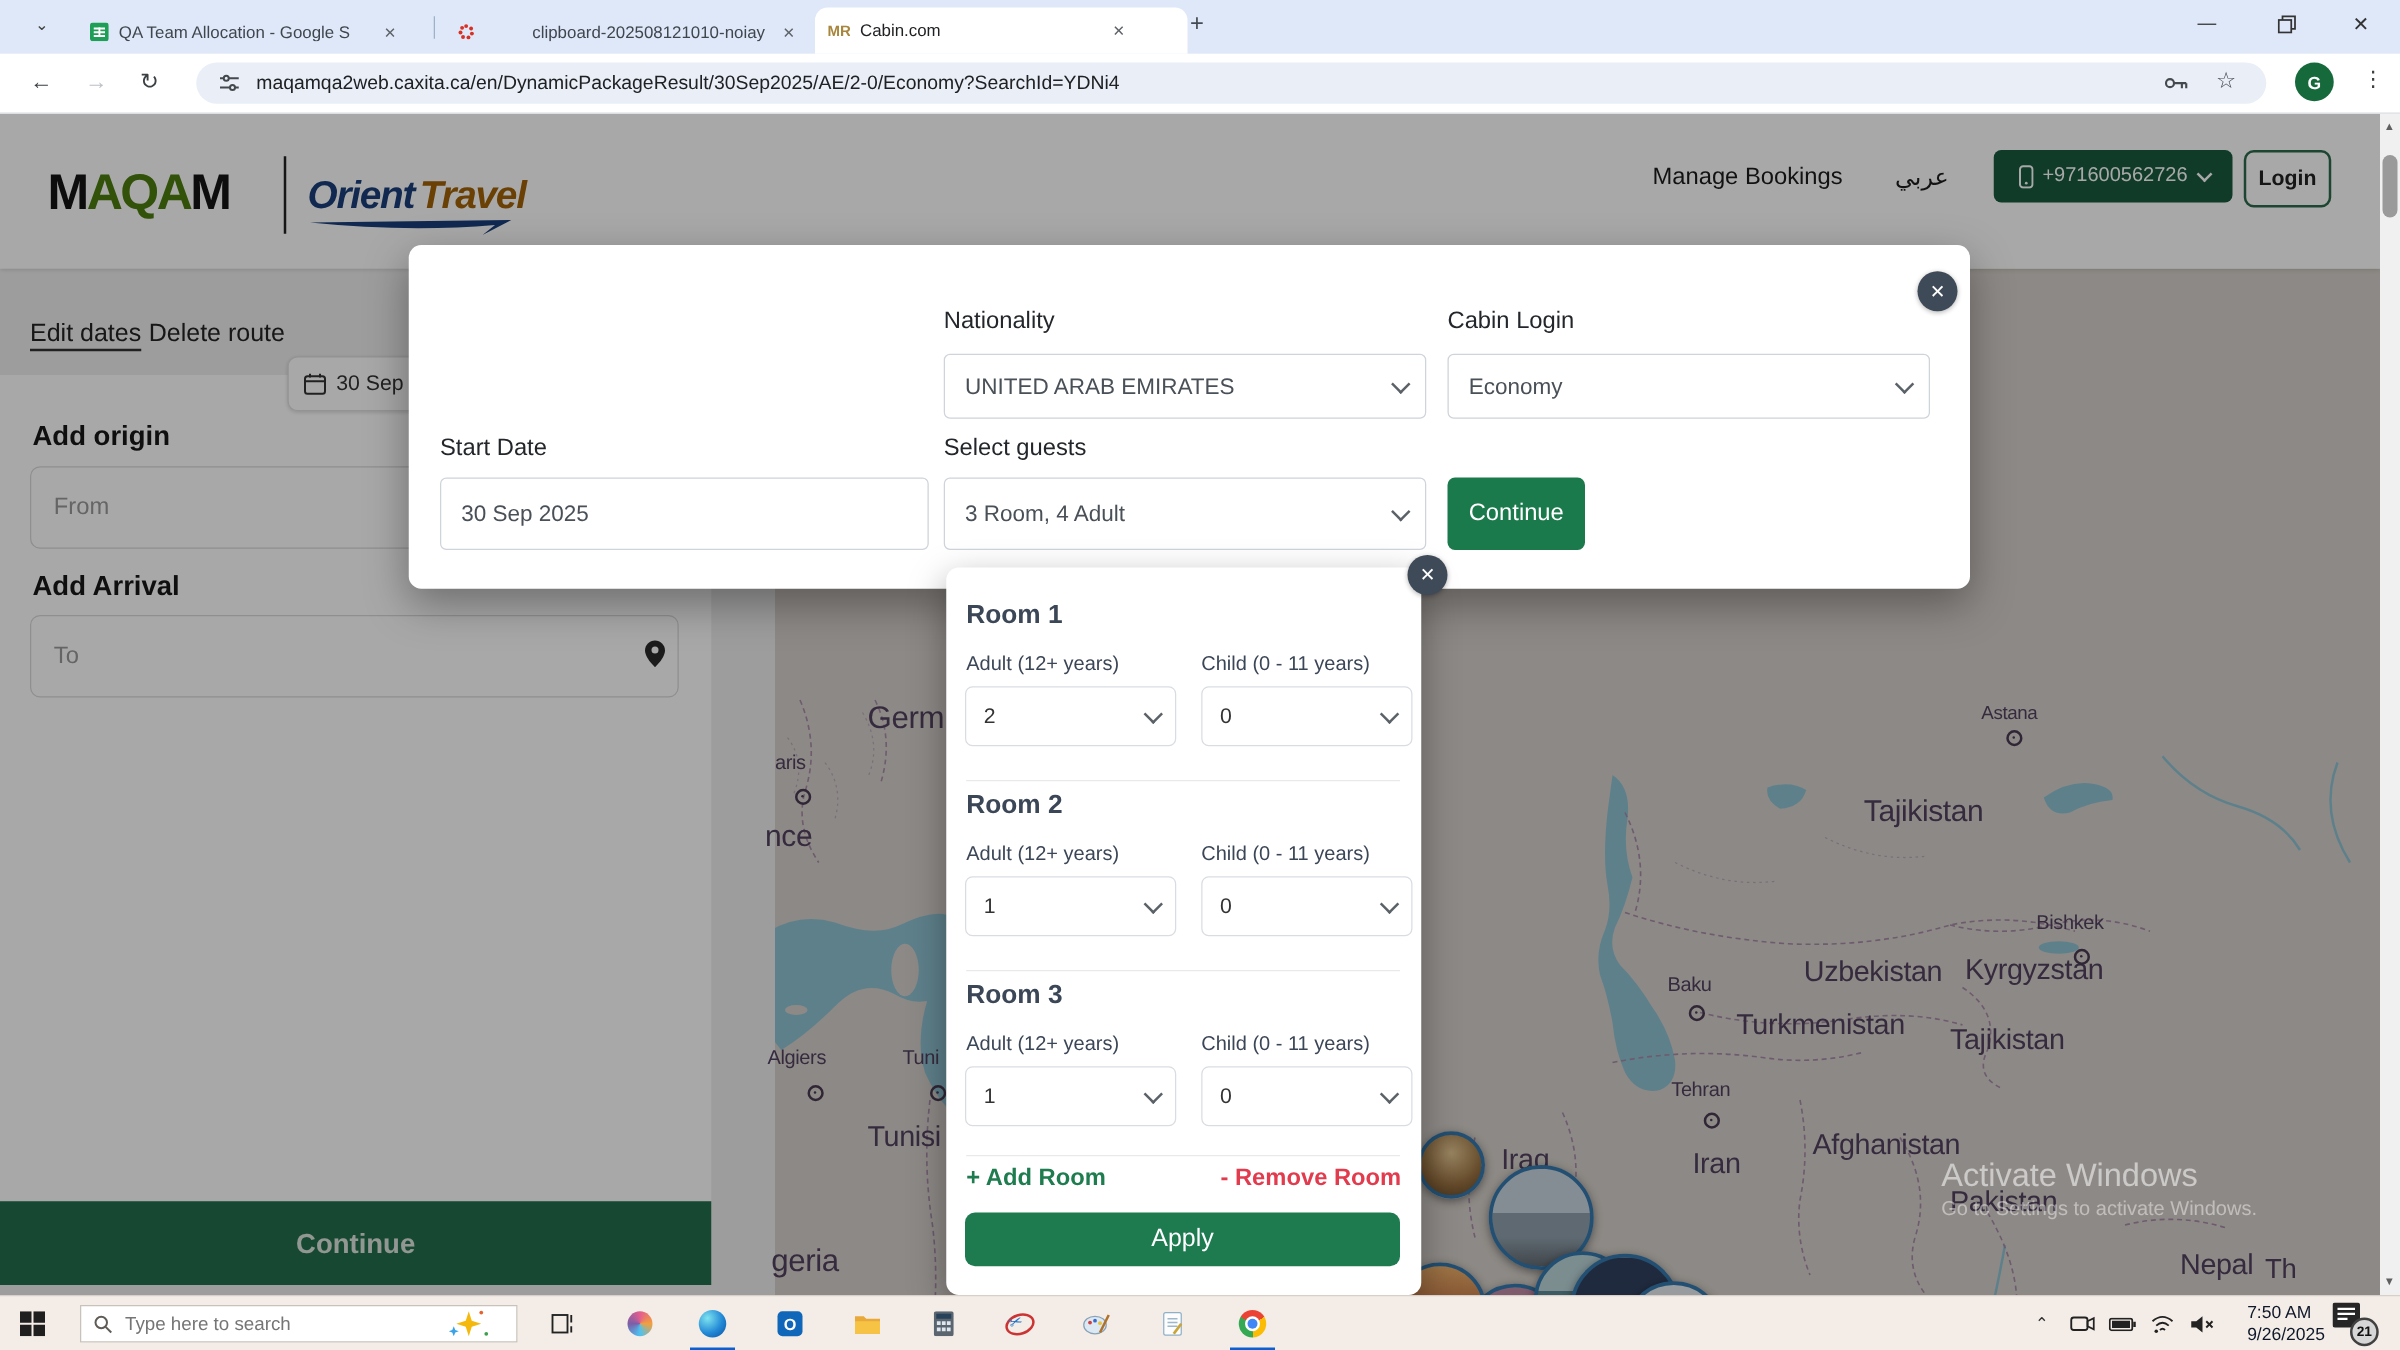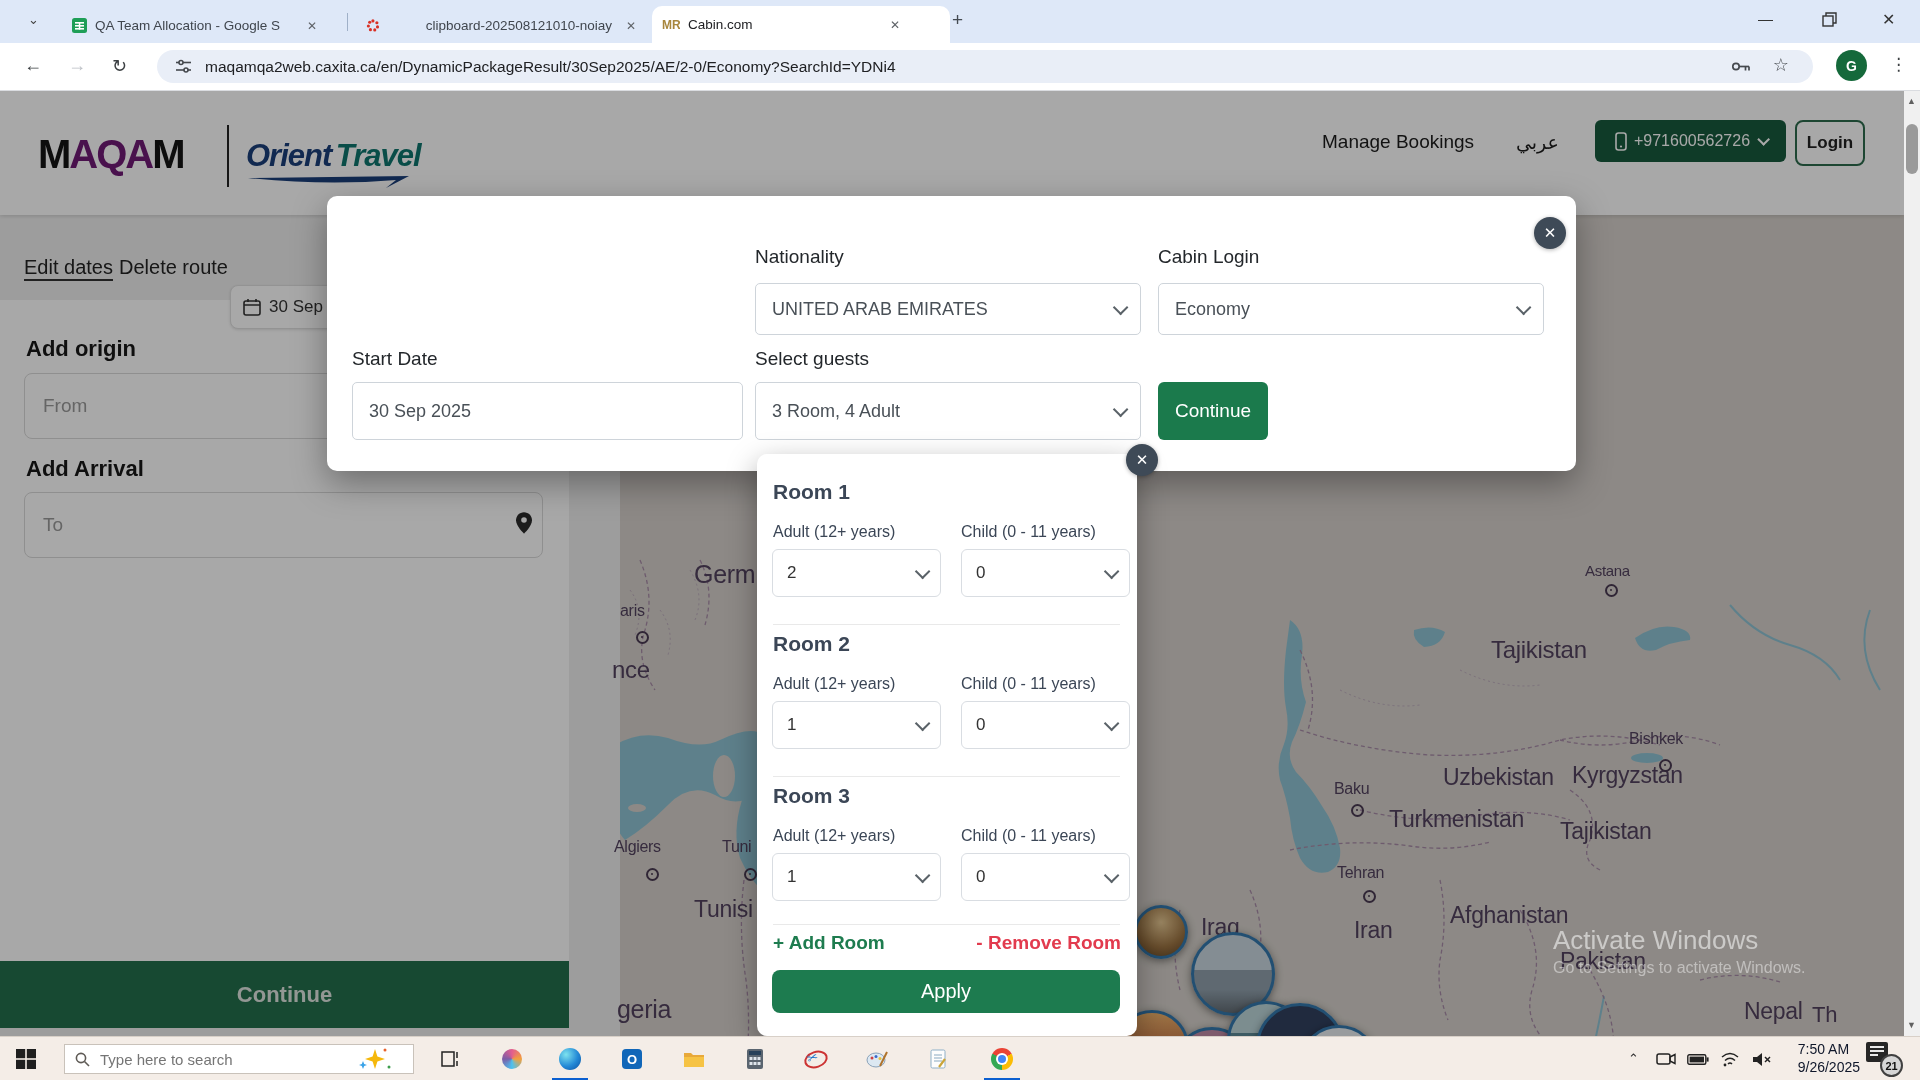--- a/index.html
+++ b/index.html
@@ -16,21 +16,21 @@
   #toolbar{left:0;top:43px;width:1920px;height:47px;background:#ffffff;border-bottom:1px solid #dadce0;z-index:80;}
   .navic{position:absolute;top:12px;font-size:18px;color:#3c4043;}
   #urlpill{position:absolute;left:157px;top:50px;width:1656px;height:33px;background:#e9eef7;border-radius:17px;z-index:81;display:flex;align-items:center;}
   #urltext{font-size:15.5px;color:#202124;margin-left:48px;white-space:nowrap;text-align:right;}
   .pill-ic{position:absolute;top:7px;color:#45494e;}
   #avatar{position:absolute;left:1836px;top:50px;width:31px;height:31px;border-radius:50%;background:#15693b;color:#fff;display:flex;align-items:center;justify-content:center;font-size:14px;font-weight:bold;z-index:82;}
   
   #page{left:0;top:90px;width:1904px;height:946px;background:#ececec;overflow:hidden;}
   #siteheader{left:0;top:0;width:1904px;height:125px;background:#ffffff;box-shadow:0 1px 4px rgba(0,0,0,.15);}
   #maqam-mark{font-weight:bold;font-size:40px;letter-spacing:-2px;color:#141414;}
-  #maqam-mark b{color:#701a75;}
+  #maqam-mark b{color:#4d7c0f;}
   #logo-div{left:227px;top:35px;width:2px;height:62px;background:#222;}
   .orient{font-style:italic;font-weight:bold;font-size:31px;letter-spacing:-1px;}
   #hdr-manage{font-size:19px;color:#1c1c1c;}
   #hdr-lang{font-size:19px;color:#1c1c1c;}
   #phonebtn{left:1595px;top:30px;width:191px;height:42px;background:#175a3e;border-radius:6px;color:#fff;display:flex;align-items:center;justify-content:center;gap:7px;font-size:16px;}
   #loginbtn{left:1795px;top:30px;width:66px;height:42px;background:#fff;border:2px solid #2d6b4d;border-radius:8px;color:#222;display:flex;align-items:center;justify-content:center;font-size:17px;font-weight:bold;}
   
   #graymid{left:0;top:125px;width:620px;height:821px;background:#efefef;}
   #leftcard{left:0;top:210px;width:569px;height:661px;background:#ffffff;}
   #editdates{font-size:20px;color:#242424;border-bottom:2px solid #333;padding-bottom:1px;}
@@ -205,21 +205,21 @@
       </svg>
     <div class="abs" id="leftcontinue">
         <span>Continue</span>
       </div>
 
     <div class="abs" id="siteheader"></div>
     <div class="abs" style="left:38px;top:42px;"><span id="maqam-mark">M<b>AQA</b>M</span></div>
     <div class="abs" id="logo-div"></div>
     <div class="abs" style="left:246px;top:48px;">
       <span class="orient" style="color:#1b3f7a;">Orient</span>
-      <span class="orient" style="color:#0f766e;">Travel</span>
+      <span class="orient" style="color:#a16207;">Travel</span>
       <svg width="165" height="14" viewBox="0 0 165 14" style="display:block;margin-top:2px;">
           <path d="M2,2 L163,0 L140,12 L150,4 Q80,10 2,2 Z" fill="#1b3f7a"></path>
         </svg>
     </div>
     <div class="abs" style="left:1322px;top:41px;" id="hdr-manage">Manage Bookings</div>
     <div class="abs" style="left:1516px;top:41px;" id="hdr-lang">عربي</div>
     <div class="abs" id="phonebtn">
       <svg width="12" height="19" viewBox="0 0 12 19">
           <rect x="1" y="1" width="10" height="17" rx="2.5" fill="none" stroke="#fff" stroke-width="1.6"></rect>
           <circle cx="6" cy="14.5" r="1.1" fill="#fff"></circle>

